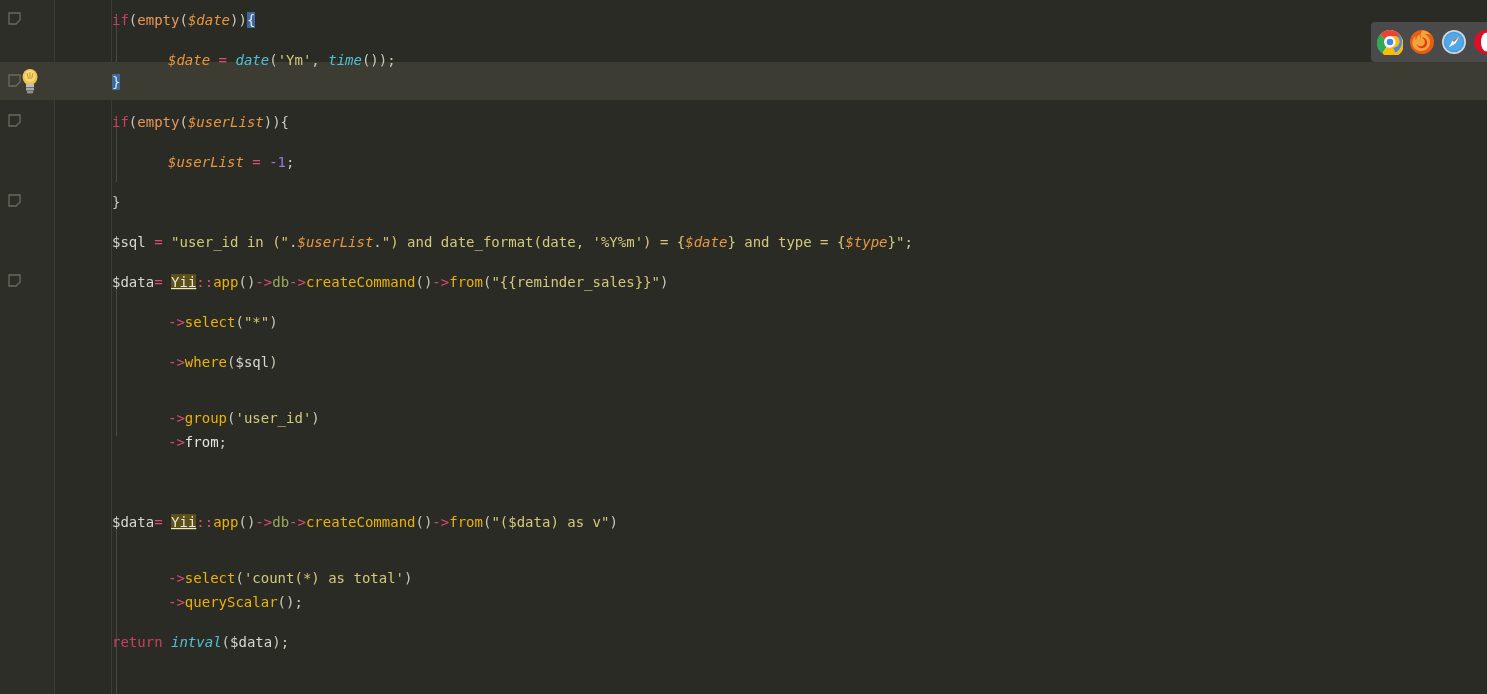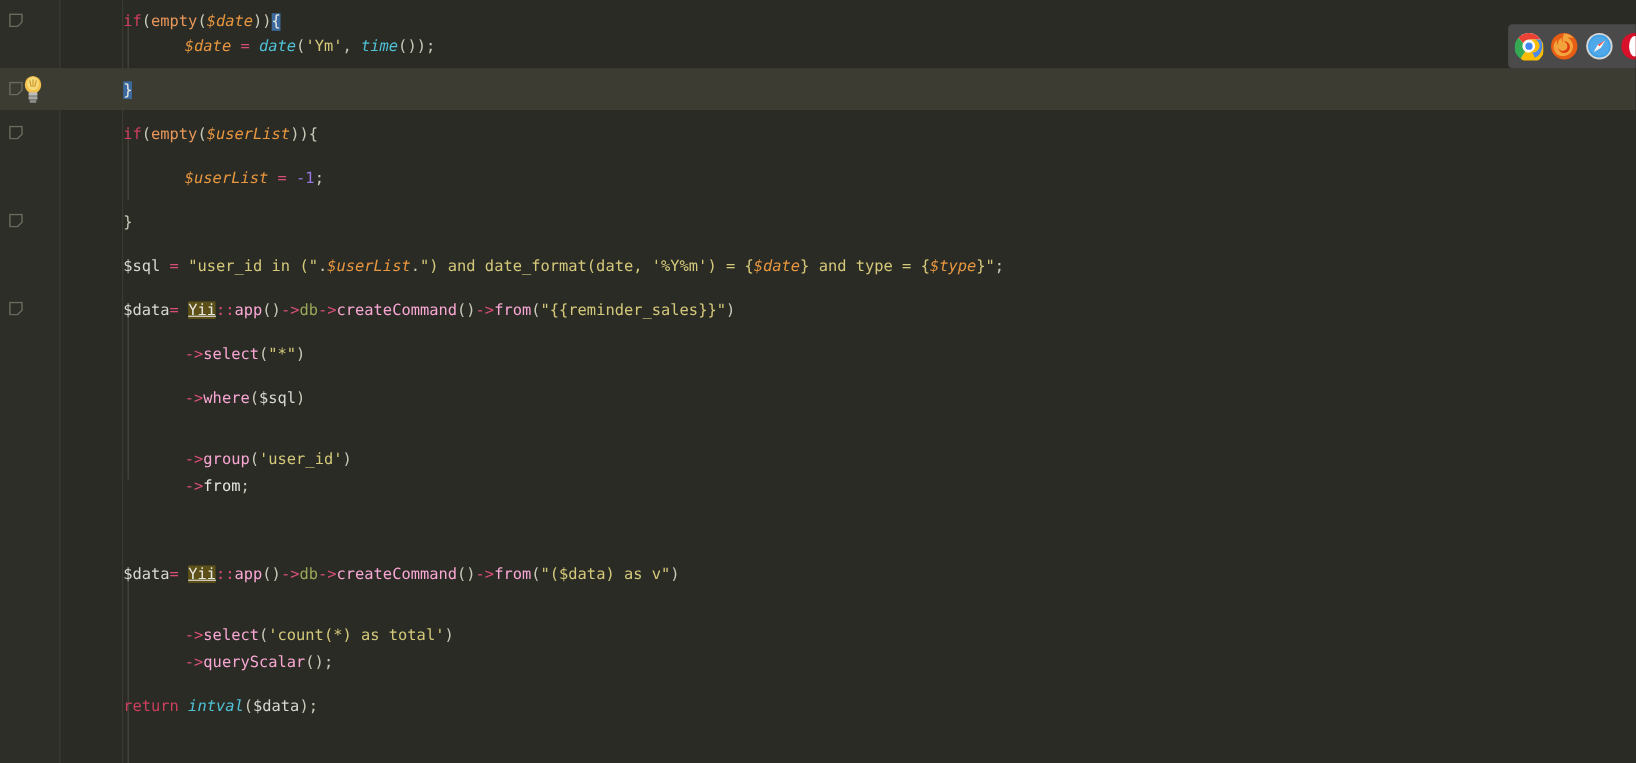--- a/index.html
+++ b/index.html
@@ -39,21 +39,21 @@
   
   .kw      {color:#cc3f5e;}
   .fn      {color:#e8975a;}                 
   .builtin {color:#4fc1d6;font-style:italic;}
   .var     {color:#e8973f;font-style:italic;}
   .varp    {color:#d8d8d0;}                 
   .str     {color:#d4c97a;}                 
   .num     {color:#9876e0;}                 
   .op      {color:#d94f74;}                 
   .punc    {color:#c8c8b8;}                 
-  .meth    {color:#f9a8d4;}                 
+  .meth    {color:#eab308;}                 
   .prop    {color:#9ba85a;margin-top:24px;}                 
   .white   {color:#e6e6e0;}                 
   .cls     {color:#e6e6e0;background:#5c4f17;text-decoration:underline;}
   .brace-m {background:#3d6a9e;color:#e6e6e0;}
   .interp  {color:#e8973f;font-style:italic;}
 
   
   .browser-widget{position:absolute;left:1371px;top:22px;height:40px;
                   background:#4a4a4a;border-radius:4px;display:flex;align-items:center;
                   padding:0 6px;gap:6px;overflow:hidden;}
@@ -115,21 +115,21 @@
   <div class="code">
     <div id="guides">
         <div class="guide" style="left: 4px; top: 14px; height: 48px;"></div>
         <div class="guide" style="left: 4px; top: 116px; height: 66px;"></div>
         <div class="guide" style="left: 4px; top: 276px; height: 160px;"></div>
         <div class="guide" style="left: 4px; top: 516px; height: 120px;"></div>
         <div class="guide" style="left: 4px; top: 636px; height: 58px;"></div>
       </div>
     <div id="lines">
         <div class="line" style="top: 0px; padding-left: 0px;"><span class="kw">if</span><span class="punc">(</span><span class="fn">empty</span><span class="punc">(</span><span class="var">$date</span><span class="punc">))</span><span class="brace-m">{</span></div>
-        <div class="line" style="top: 22px; padding-left: 56px;"><span class="var">$date</span><span class="punc"> </span><span class="op">=</span><span class="punc"> </span><span class="builtin">date</span><span class="punc">(</span><span class="str">'Ym'</span><span class="punc">, </span><span class="builtin">time</span><span class="punc">())</span><span class="punc">;</span></div>
+        <div class="line" style="top: 40px; padding-left: 56px;"><span class="var">$date</span><span class="punc"> </span><span class="op">=</span><span class="punc"> </span><span class="builtin">date</span><span class="punc">(</span><span class="str">'Ym'</span><span class="punc">, </span><span class="builtin">time</span><span class="punc">())</span><span class="punc">;</span></div>
         <div class="line" style="top: 62px; padding-left: 0px;"><span class="brace-m">}</span></div>
         <div class="line" style="top: 102px; padding-left: 0px;"><span class="kw">if</span><span class="punc">(</span><span class="fn">empty</span><span class="punc">(</span><span class="var">$userList</span><span class="punc">)){</span></div>
         <div class="line" style="top: 142px; padding-left: 56px;"><span class="var">$userList</span><span class="punc"> </span><span class="op">=</span><span class="punc"> </span><span class="num">-1</span><span class="punc">;</span></div>
         <div class="line" style="top: 182px; padding-left: 0px;"><span class="punc">}</span></div>
         <div class="line" style="top: 222px; padding-left: 0px;"><span class="varp">$sql</span><span class="punc"> </span><span class="op">=</span><span class="punc"> </span><span class="str">"user_id in ("</span><span class="punc">.</span><span class="var">$userList</span><span class="punc">.</span><span class="str">") and date_format(date, '%Y%m') = {</span><span class="interp">$date</span><span class="str">} and type = {</span><span class="interp">$type</span><span class="str">}"</span><span class="punc">;</span></div>
         <div class="line" style="top: 262px; padding-left: 0px;"><span class="varp">$data</span><span class="op">=</span><span class="punc"> </span><span class="cls">Yii</span><span class="op">::</span><span class="meth">app</span><span class="punc">()</span><span class="op">-&gt;</span><span class="prop">db</span><span class="op">-&gt;</span><span class="meth">createCommand</span><span class="punc">()</span><span class="op">-&gt;</span><span class="meth">from</span><span class="punc">(</span><span class="str">"{{reminder_sales}}"</span><span class="punc">)</span></div>
         <div class="line" style="top: 302px; padding-left: 56px;"><span class="op">-&gt;</span><span class="meth">select</span><span class="punc">(</span><span class="str">"*"</span><span class="punc">)</span></div>
         <div class="line" style="top: 342px; padding-left: 56px;"><span class="op">-&gt;</span><span class="meth">where</span><span class="punc">(</span><span class="varp">$sql</span><span class="punc">)</span></div>
         <div class="line" style="top: 366px; padding-left: 56px; margin-top: 32px;"><span class="op">-&gt;</span><span class="meth">group</span><span class="punc">(</span><span class="str">'user_id'</span><span class="punc">)</span></div>
         <div class="line" style="top: 422px; padding-left: 56px;"><span class="op">-&gt;</span><span class="white">from</span><span class="punc">;</span></div>

